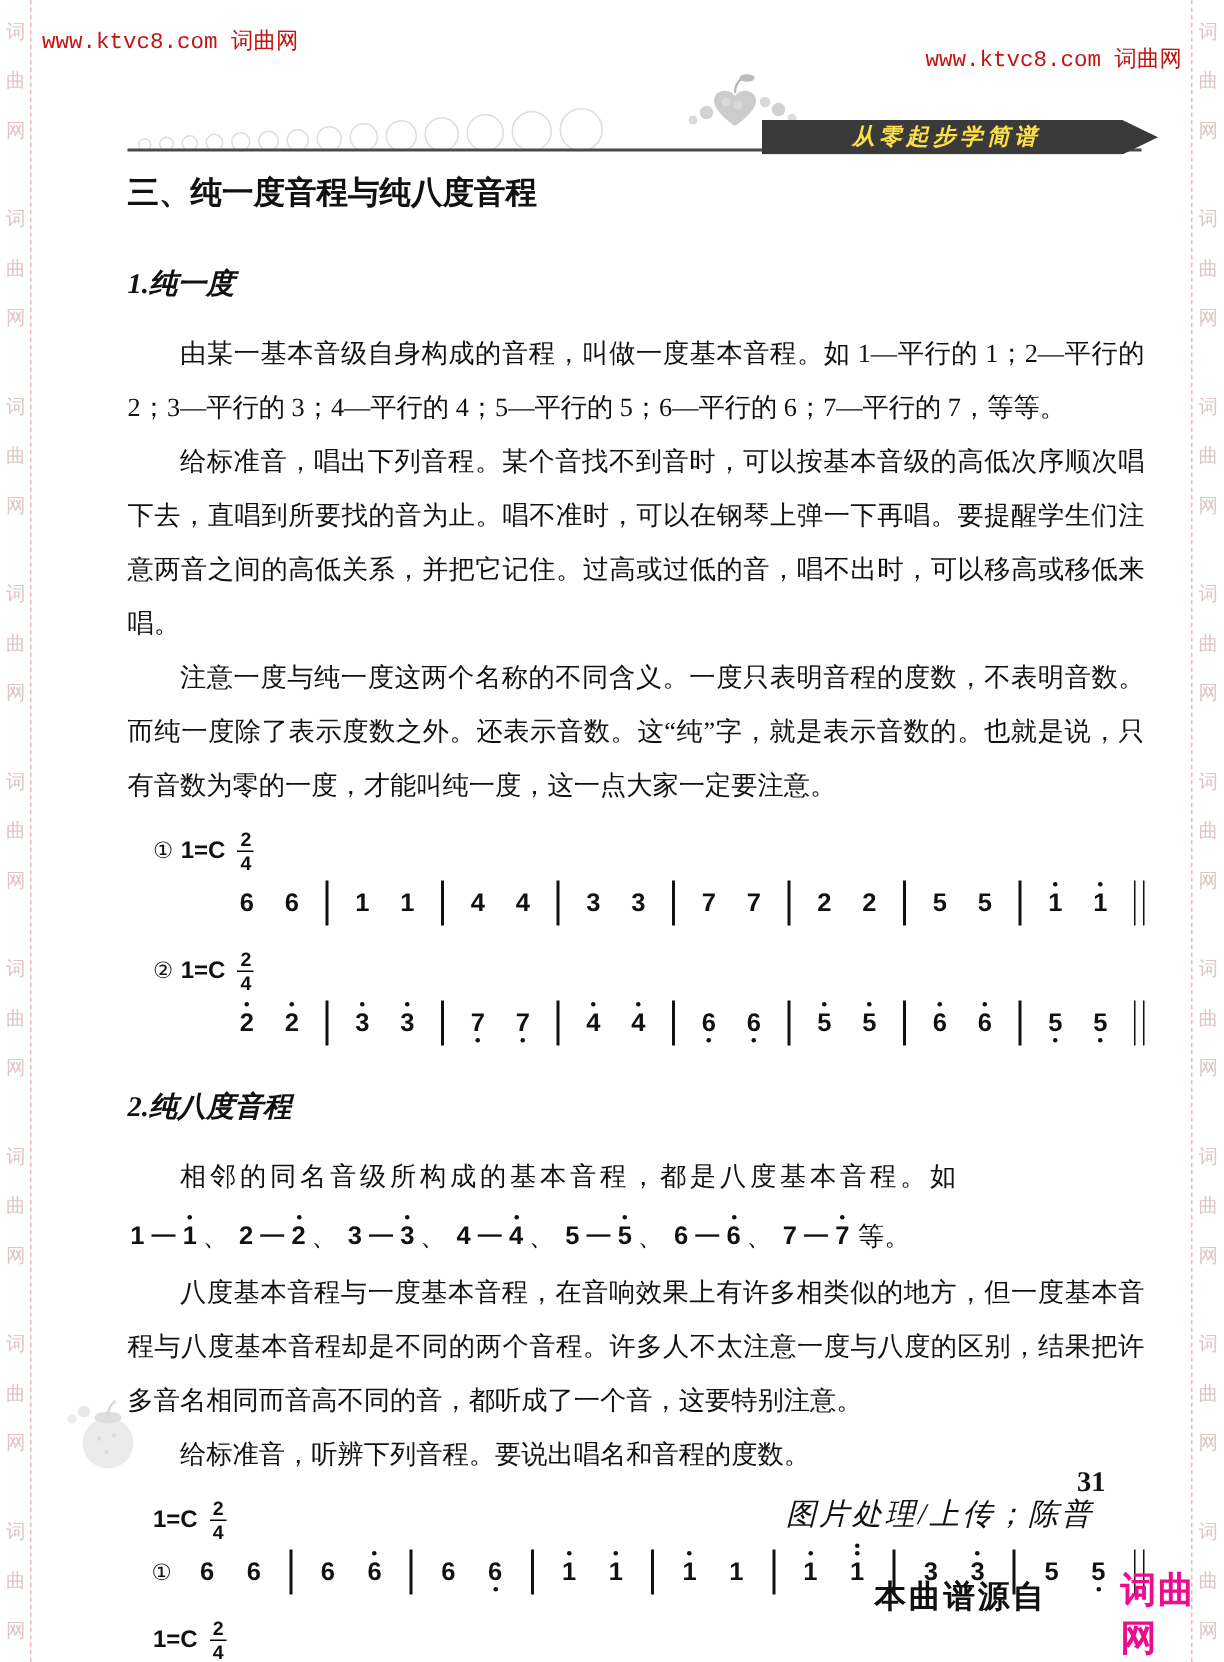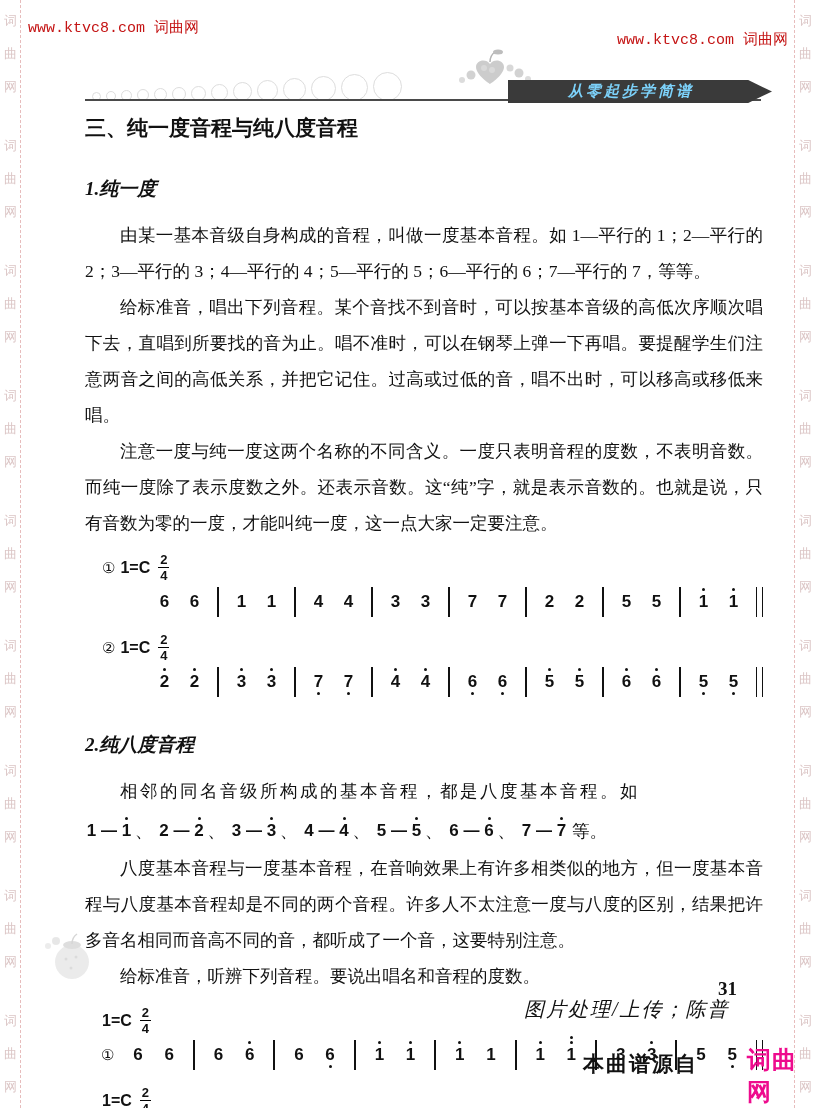--- a/index.html
+++ b/index.html
@@ -21,32 +21,32 @@
   #wm-left { left:28px; top:18px; }
   #wm-right { right:28px; top:30px; }
 
   
   #header-rule { position:absolute; left:85px; top:99px; width:676px; height:2px; background:#4a4a4a; }
   #bubbles { position:absolute; left:92px; top:70px; width:372px; height:31px; display:flex; align-items:flex-end; gap:5px; }
   .bubble { border:1px solid #ddd; border-radius:50%; background:#fff; flex:none; }
   #banner { position:absolute; left:508px; top:80px; width:264px; height:23px; background:#3a3a3a; z-index:3;
             clip-path:polygon(0 0, 91% 0, 100% 50%, 91% 100%, 0 100%);
             display:flex; align-items:center; justify-content:center; }
-  #banner span { color:#7dd3fc; font-family:"Liberation Sans", sans-serif; font-weight:bold; font-style:italic;
+  #banner span { color:#fde047; font-family:"Liberation Sans", sans-serif; font-weight:bold; font-style:italic;
                  font-size:15px; letter-spacing:3px; padding-right:18px; white-space:nowrap; }
   #heart-illo { position:absolute; left:448px; top:48px; z-index:2; }
   #berry-illo { position:absolute; left:36px; top:932px; opacity:.75; }
 
   
   #content { position:absolute; left:85px; top:114px; width:678px; }
   #doc-title { font-family:"Liberation Sans", sans-serif; font-weight:bold; font-size:21px; margin-bottom:34px; }
   .kai-head { font-family:"Liberation Serif", serif; font-style:italic; font-weight:bold; font-size:19px; margin-bottom:15px; }
   .para { font-size:17.5px; line-height:36px; text-align:justify; text-indent:2em; }
   #s2-p1-prefix { letter-spacing:2.5px; }
-  #s2-head { margin-top:31px; }
+  #s2-head { margin-top:24px; }
 
   
   .notation { margin:12px 0 4px; }
   .keyline { display:flex; align-items:center; gap:5px; margin-left:17px; font-family:"Liberation Sans", sans-serif;
              font-weight:bold; font-size:16px; line-height:20px; }
   .circ { font-weight:normal; font-size:15px; }
   .meter { display:inline-flex; flex-direction:column; align-items:center; line-height:1; font-size:13px; margin-left:3px; }
   .meter .num { border-bottom:1.5px solid #000; padding:0 2px 1px; }
   .meter .den { padding-top:1px; }
   .notesrow { display:flex; align-items:center; justify-content:space-between; margin-left:72px; }

